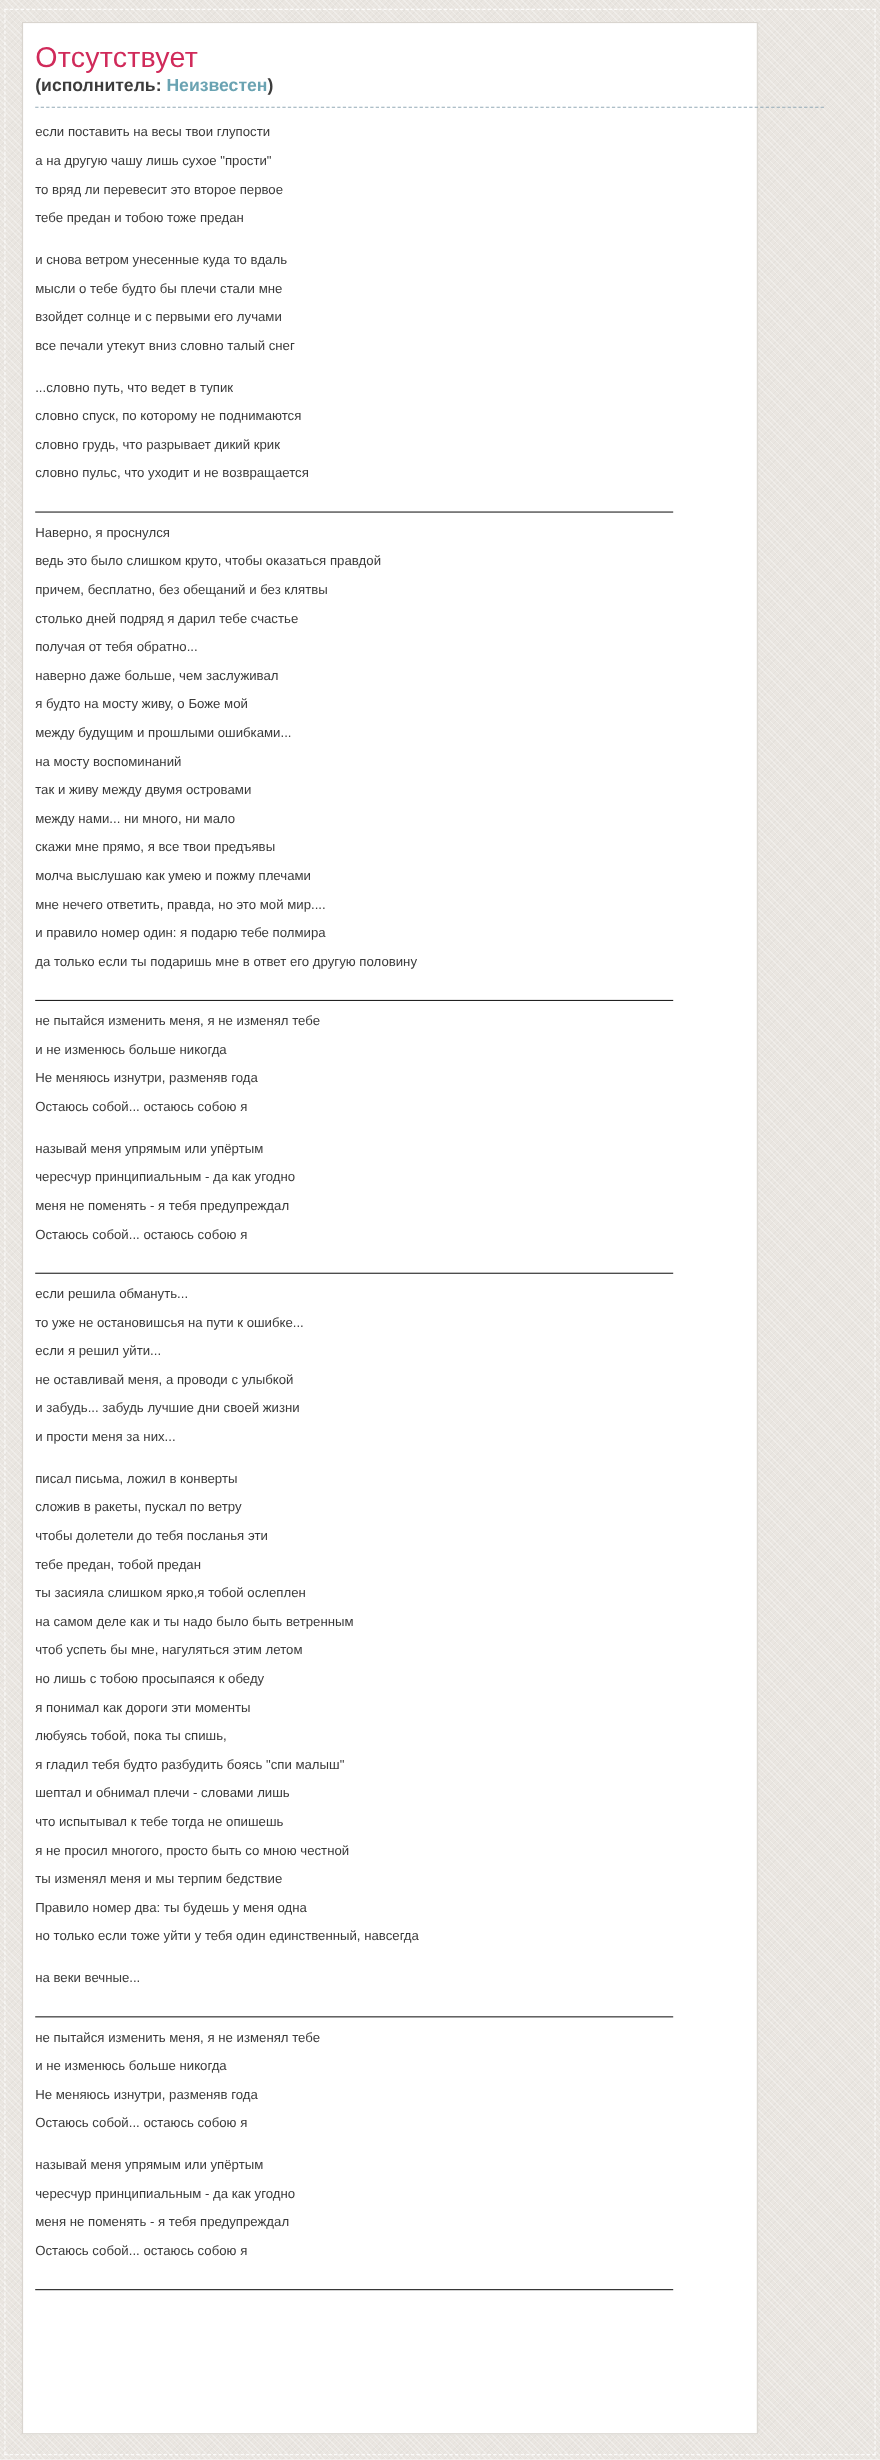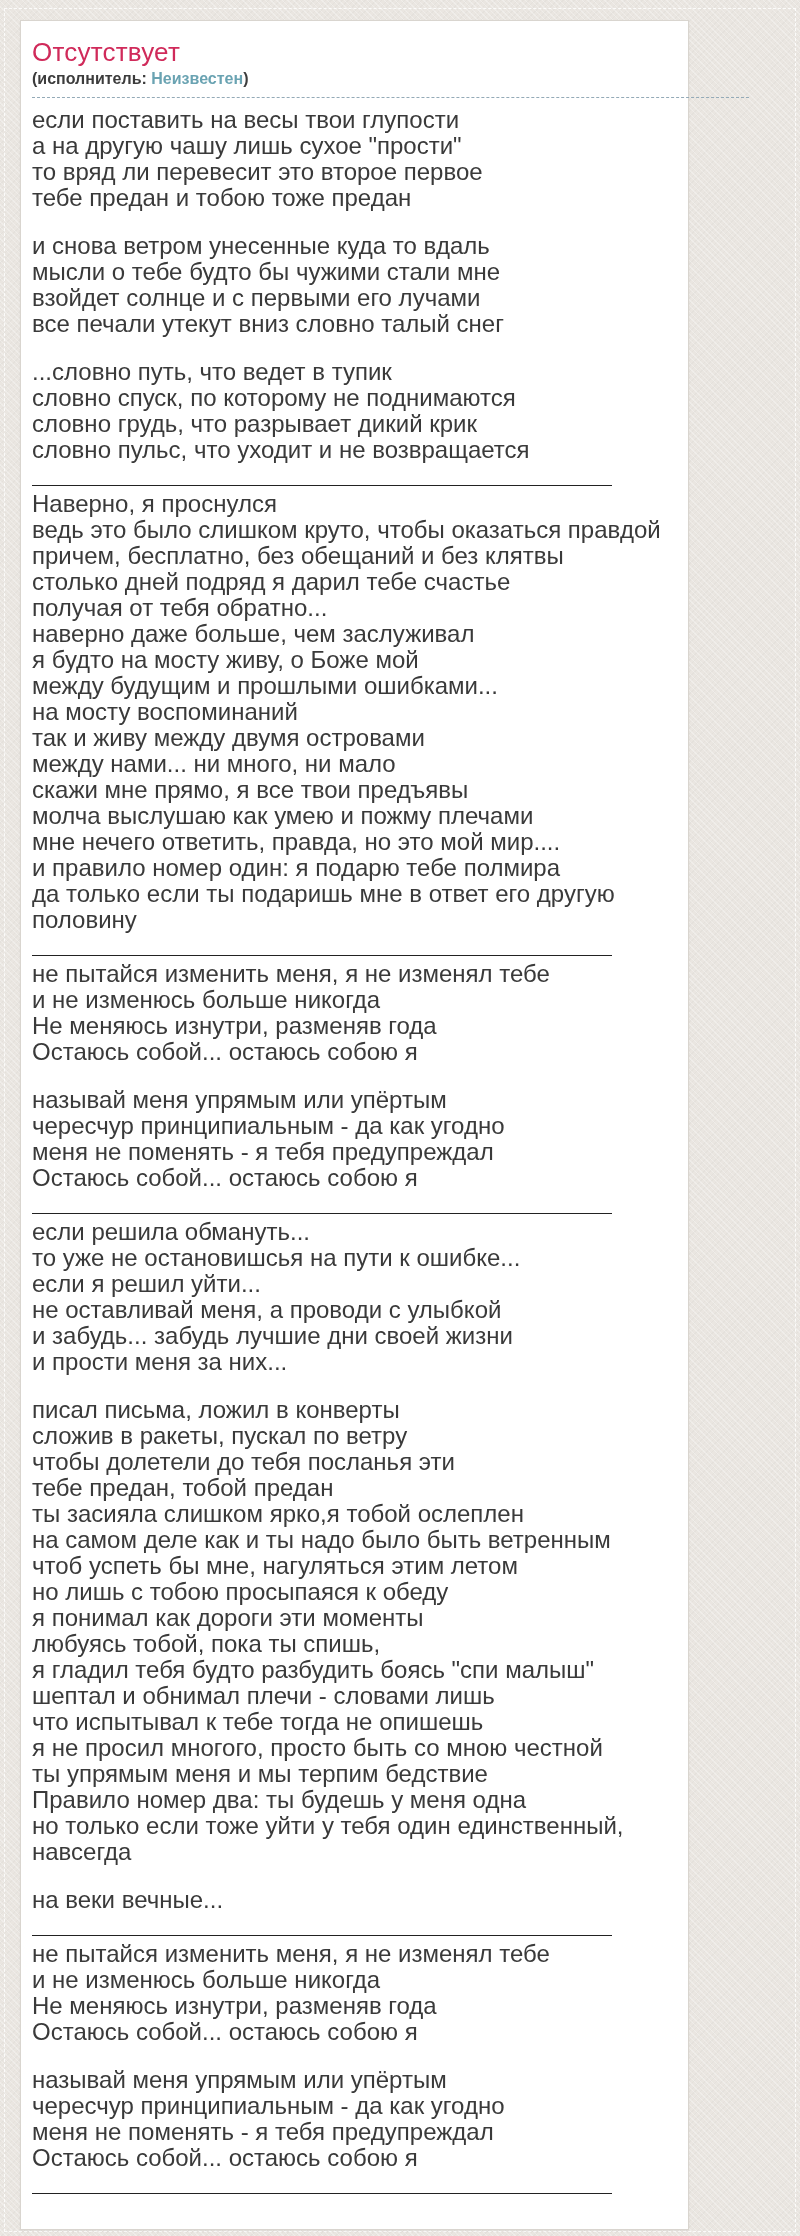--- a/index.html
+++ b/index.html
@@ -59,25 +59,25 @@
     cursor:pointer;
   }
   .header-divider{
     border:none;
     border-bottom:1px dashed var(--dotted);
     margin:7px 0 9px 0;
     width:717px;
     height:0;
   }
   .lyrics{
-    font-size:24px;
+    font-size:12px;
     line-height:26px;
     color:var(--text-color);
   }
-  .stanza + .stanza{ margin-top:22px; }
+  .stanza + .stanza{ margin-top:12px; }
   .separator{
     width:580px;
     border-bottom:1px solid var(--sep);
     height:0;
     margin:22px 0 5px 0;
   }
 </style>
 </head>
 <body>
 
@@ -93,21 +93,21 @@
 
   <div class="lyrics">
       <div class="stanza">
         <div class="line">если поставить на весы твои глупости</div>
         <div class="line">а на другую чашу лишь сухое "прости"</div>
         <div class="line">то вряд ли перевесит это второе первое</div>
         <div class="line">тебе предан и тобою тоже предан</div>
       </div>
       <div class="stanza">
         <div class="line">и снова ветром унесенные куда то вдаль</div>
-        <div class="line">мысли о тебе будто бы чужими стали мне</div>
+        <div class="line">мысли о тебе будто бы плечи стали мне</div>
         <div class="line">взойдет солнце и с первыми его лучами</div>
         <div class="line">все печали утекут вниз словно талый снег</div>
       </div>
       <div class="stanza">
         <div class="line">...словно путь, что ведет в тупик</div>
         <div class="line">словно спуск, по которому не поднимаются</div>
         <div class="line">словно грудь, что разрывает дикий крик</div>
         <div class="line">словно пульс, что уходит и не возвращается</div>
       </div>
       <div class="separator"></div>
@@ -159,21 +159,21 @@
         <div class="line">ты засияла слишком ярко,я тобой ослеплен</div>
         <div class="line">на самом деле как и ты надо было быть ветренным</div>
         <div class="line">чтоб успеть бы мне, нагуляться этим летом</div>
         <div class="line">но лишь с тобою просыпаяся к обеду</div>
         <div class="line">я понимал как дороги эти моменты</div>
         <div class="line">любуясь тобой, пока ты спишь,</div>
         <div class="line">я гладил тебя будто разбудить боясь "спи малыш"</div>
         <div class="line">шептал и обнимал плечи - словами лишь</div>
         <div class="line">что испытывал к тебе тогда не опишешь</div>
         <div class="line">я не просил многого, просто быть со мною честной</div>
-        <div class="line">ты упрямым меня и мы терпим бедствие</div>
+        <div class="line">ты изменял меня и мы терпим бедствие</div>
         <div class="line">Правило номер два: ты будешь у меня одна</div>
         <div class="line">но только если тоже уйти у тебя один единственный, навсегда</div>
       </div>
       <div class="stanza">
         <div class="line">на веки вечные...</div>
       </div>
       <div class="separator"></div>
       <div class="stanza">
         <div class="line">не пытайся изменить меня, я не изменял тебе</div>
         <div class="line">и не изменюсь больше никогда</div>

